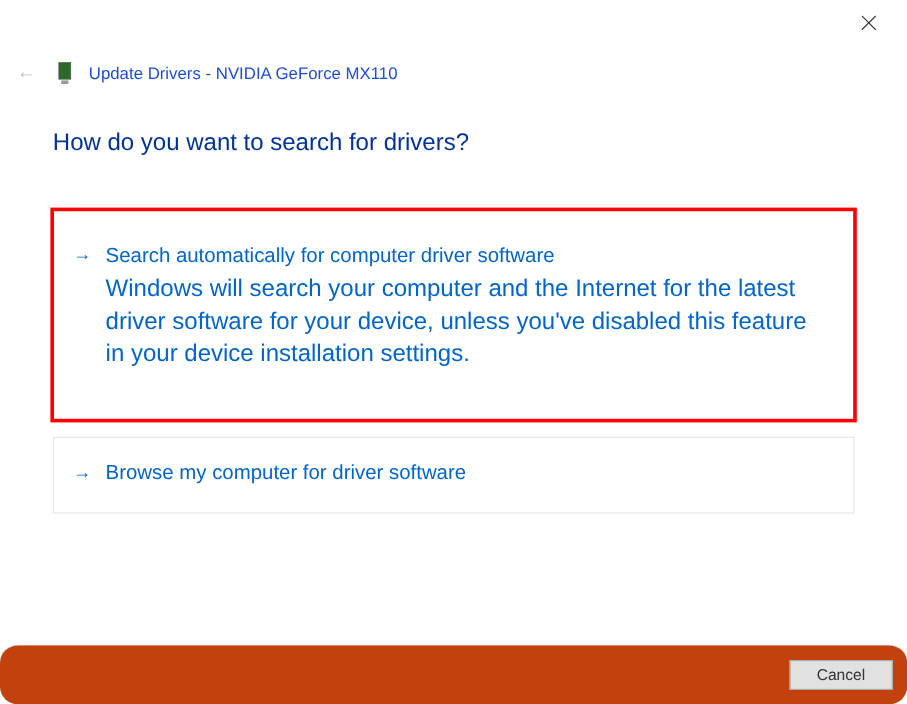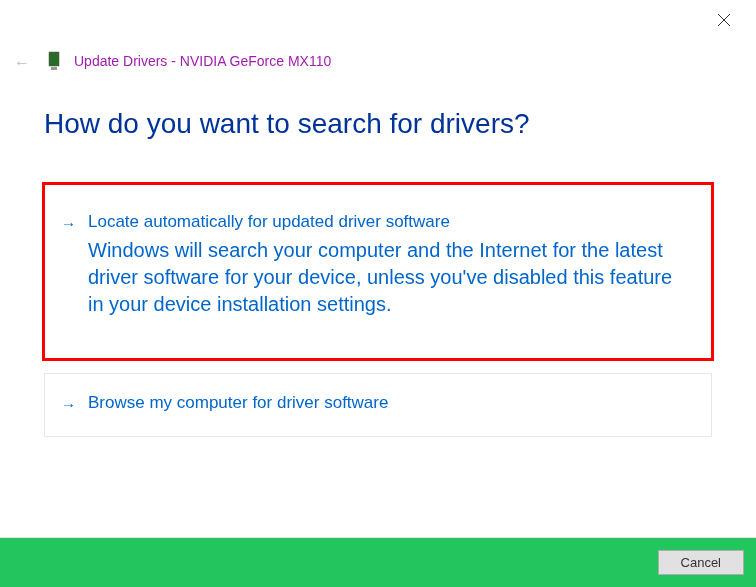--- a/index.html
+++ b/index.html
@@ -41,28 +41,28 @@
       height: 20px;
       display: flex;
       align-items: center;
       justify-content: center;
     }
     .header-icon svg {
       display: block;
     }
     .header-title {
       font-size: 14px;
-      color: #a21caf;
+      color: #1d4ed8;
       font-weight: 400;
     }
     .content {
       padding: 36px 44px 0 44px;
     }
     .main-heading {
-      font-size: 28px;
+      font-size: 20px;
       color: #003399;
       font-weight: 400;
       margin-bottom: 44px;
     }
     .options {
       display: flex;
       flex-direction: column;
       gap: 14px;
     }
     .option {
@@ -100,26 +100,27 @@
       font-size: 20px;
       color: #0066cc;
       line-height: 1.35;
     }
     .footer {
       position: absolute;
       bottom: 0;
       left: 0;
       right: 0;
       height: 50px;
-      background: #22c55e;
+      background: #c2410c;
       border-top: 1px solid #e3e3e3;
       display: flex;
       justify-content: flex-end;
       align-items: center;
       padding-right: 12px;
+      border-radius: 15px;
     }
     .cancel-btn {
       background: #e1e1e1;
       border: 1px solid #adadad;
       padding: 4px 22px;
       font-size: 13px;
       color: #333;
       cursor: pointer;
       font-family: inherit;
     }
@@ -145,21 +146,21 @@
   <span class="header-title">Update Drivers - NVIDIA GeForce MX110</span>
 </div>
 
 <div class="content">
   <h1 class="main-heading">How do you want to search for drivers?</h1>
 
   <div class="options">
     <div class="option highlighted">
       <span class="option-arrow">→</span>
       <div class="option-text">
-        <div class="option-title">Locate automatically for updated driver software</div>
+        <div class="option-title">Search automatically for computer driver software</div>
         <div class="option-desc">Windows will search your computer and the Internet for the latest driver software for your device, unless you've disabled this feature in your device installation settings.</div>
       </div>
     </div>
 
     <div class="option">
       <span class="option-arrow">→</span>
       <div class="option-text">
         <div class="option-title">Browse my computer for driver software</div>
       </div>
     </div>

